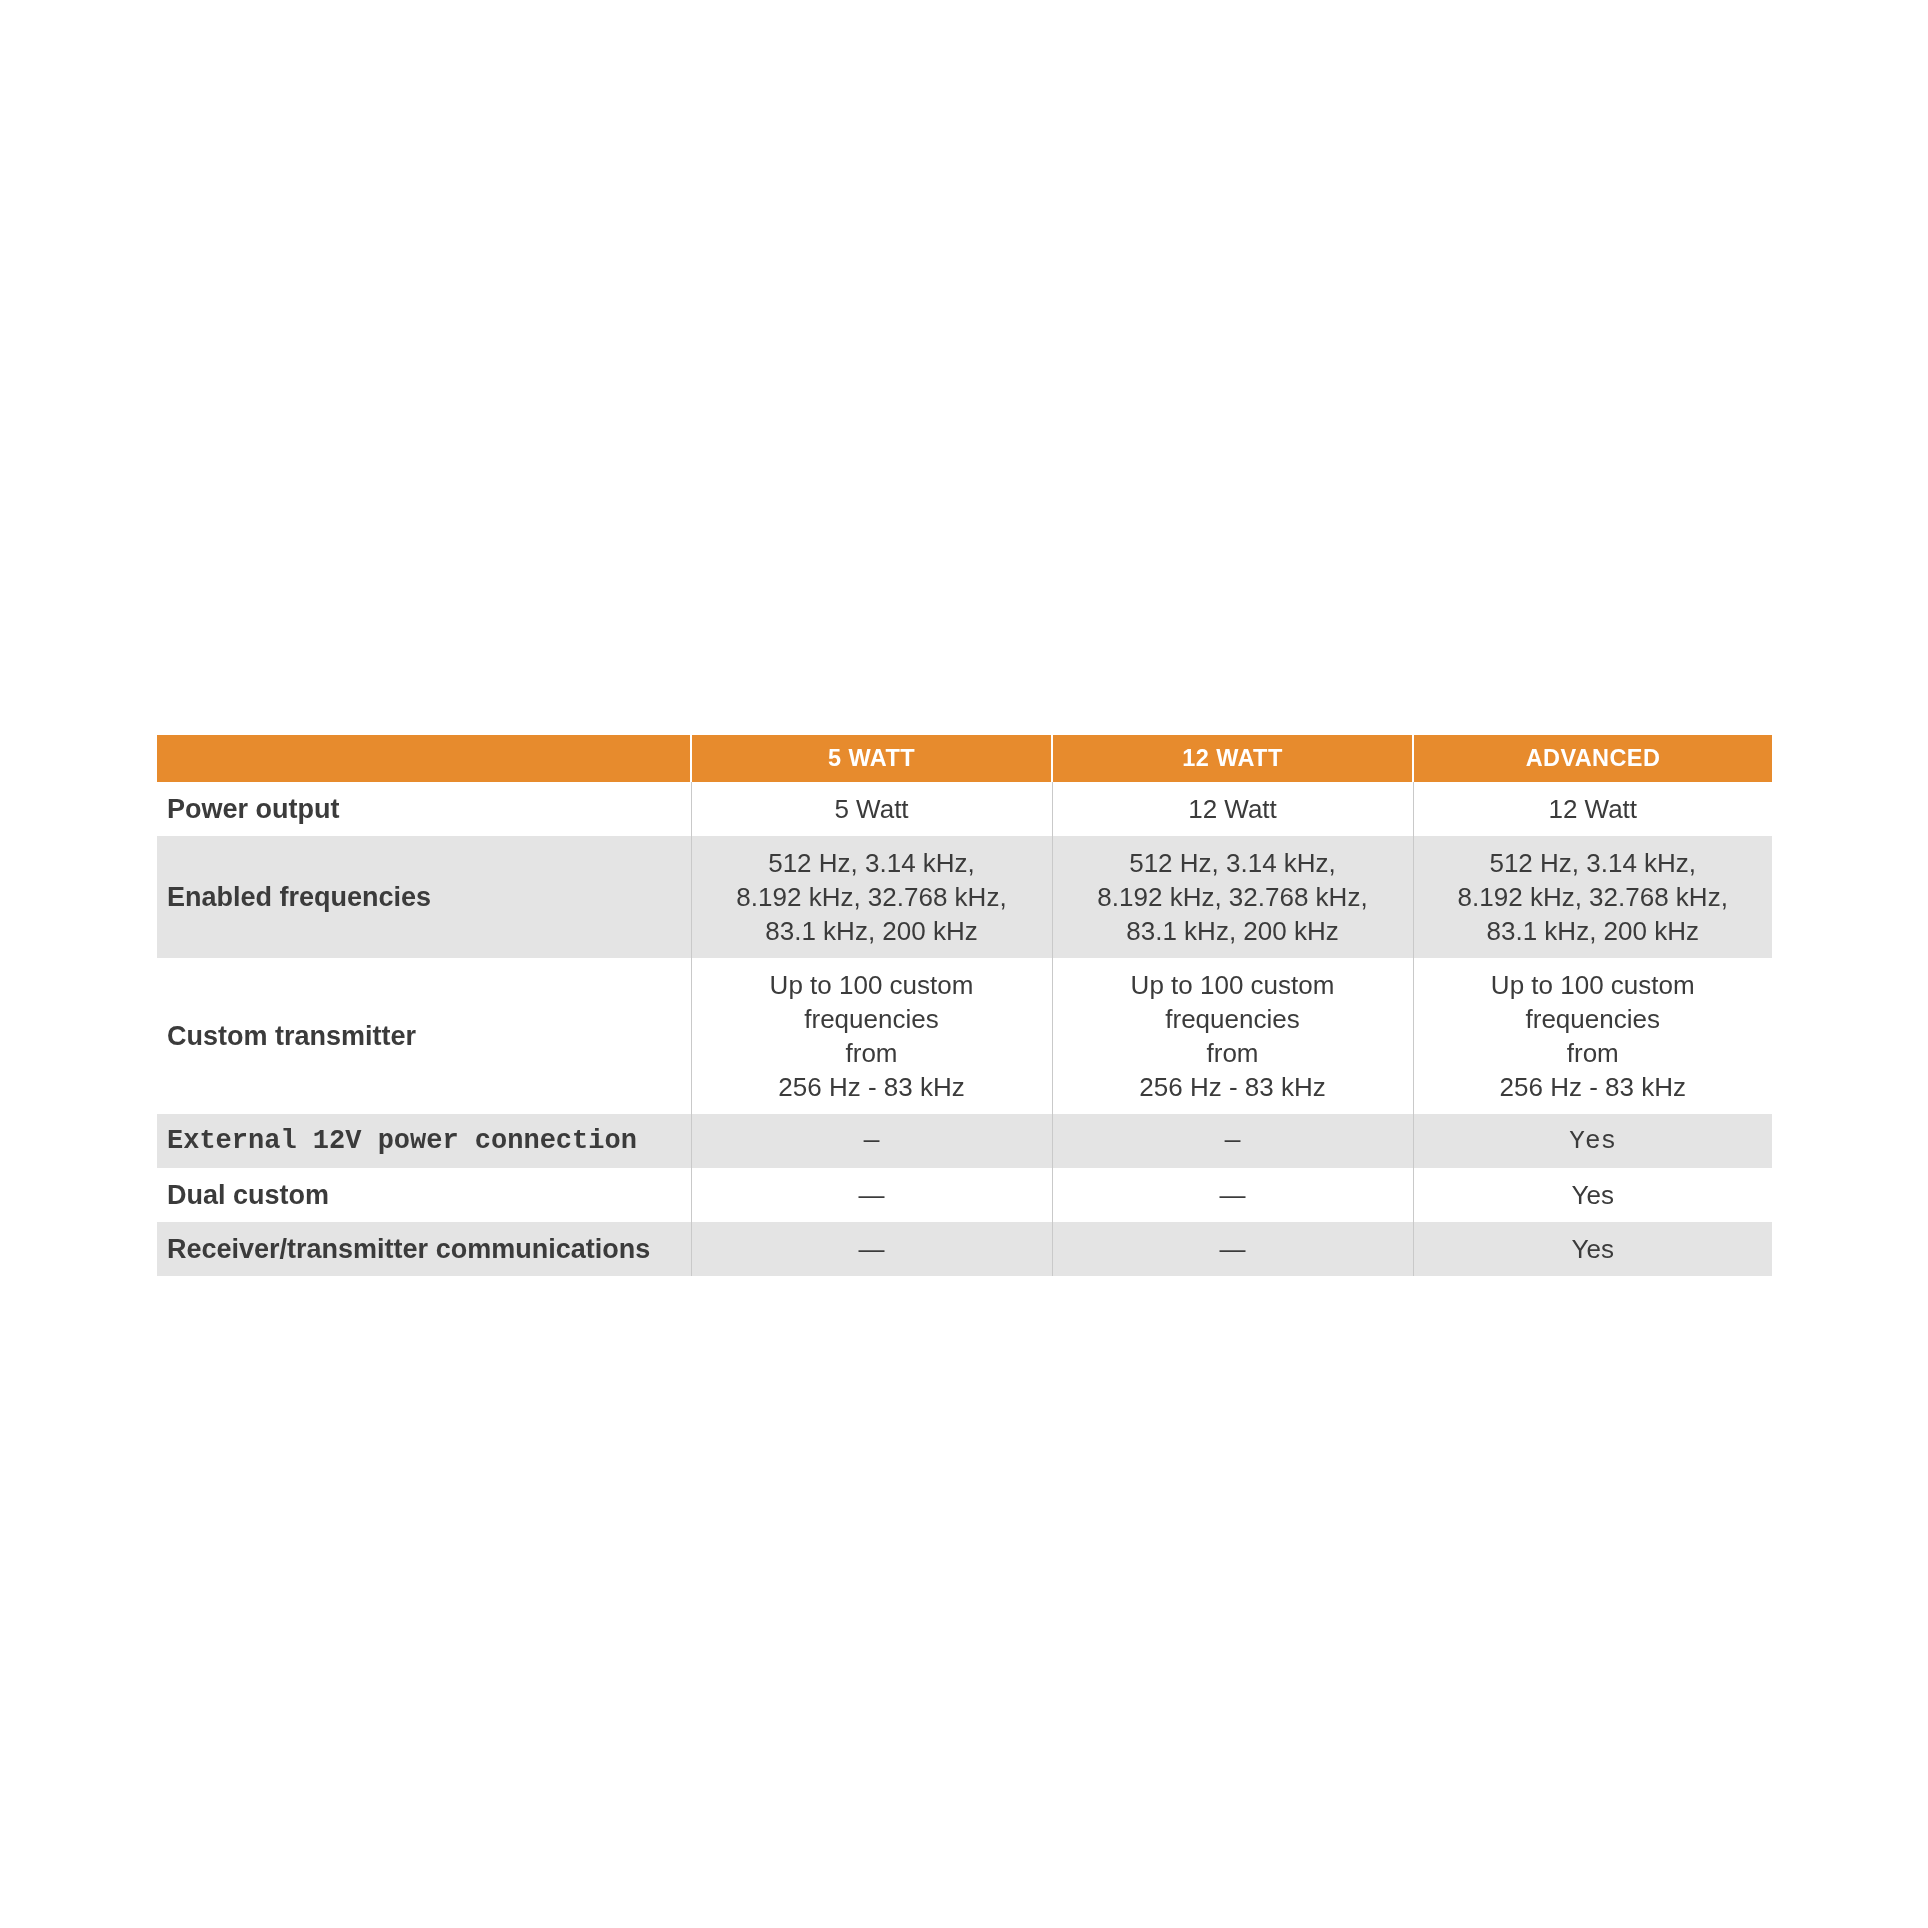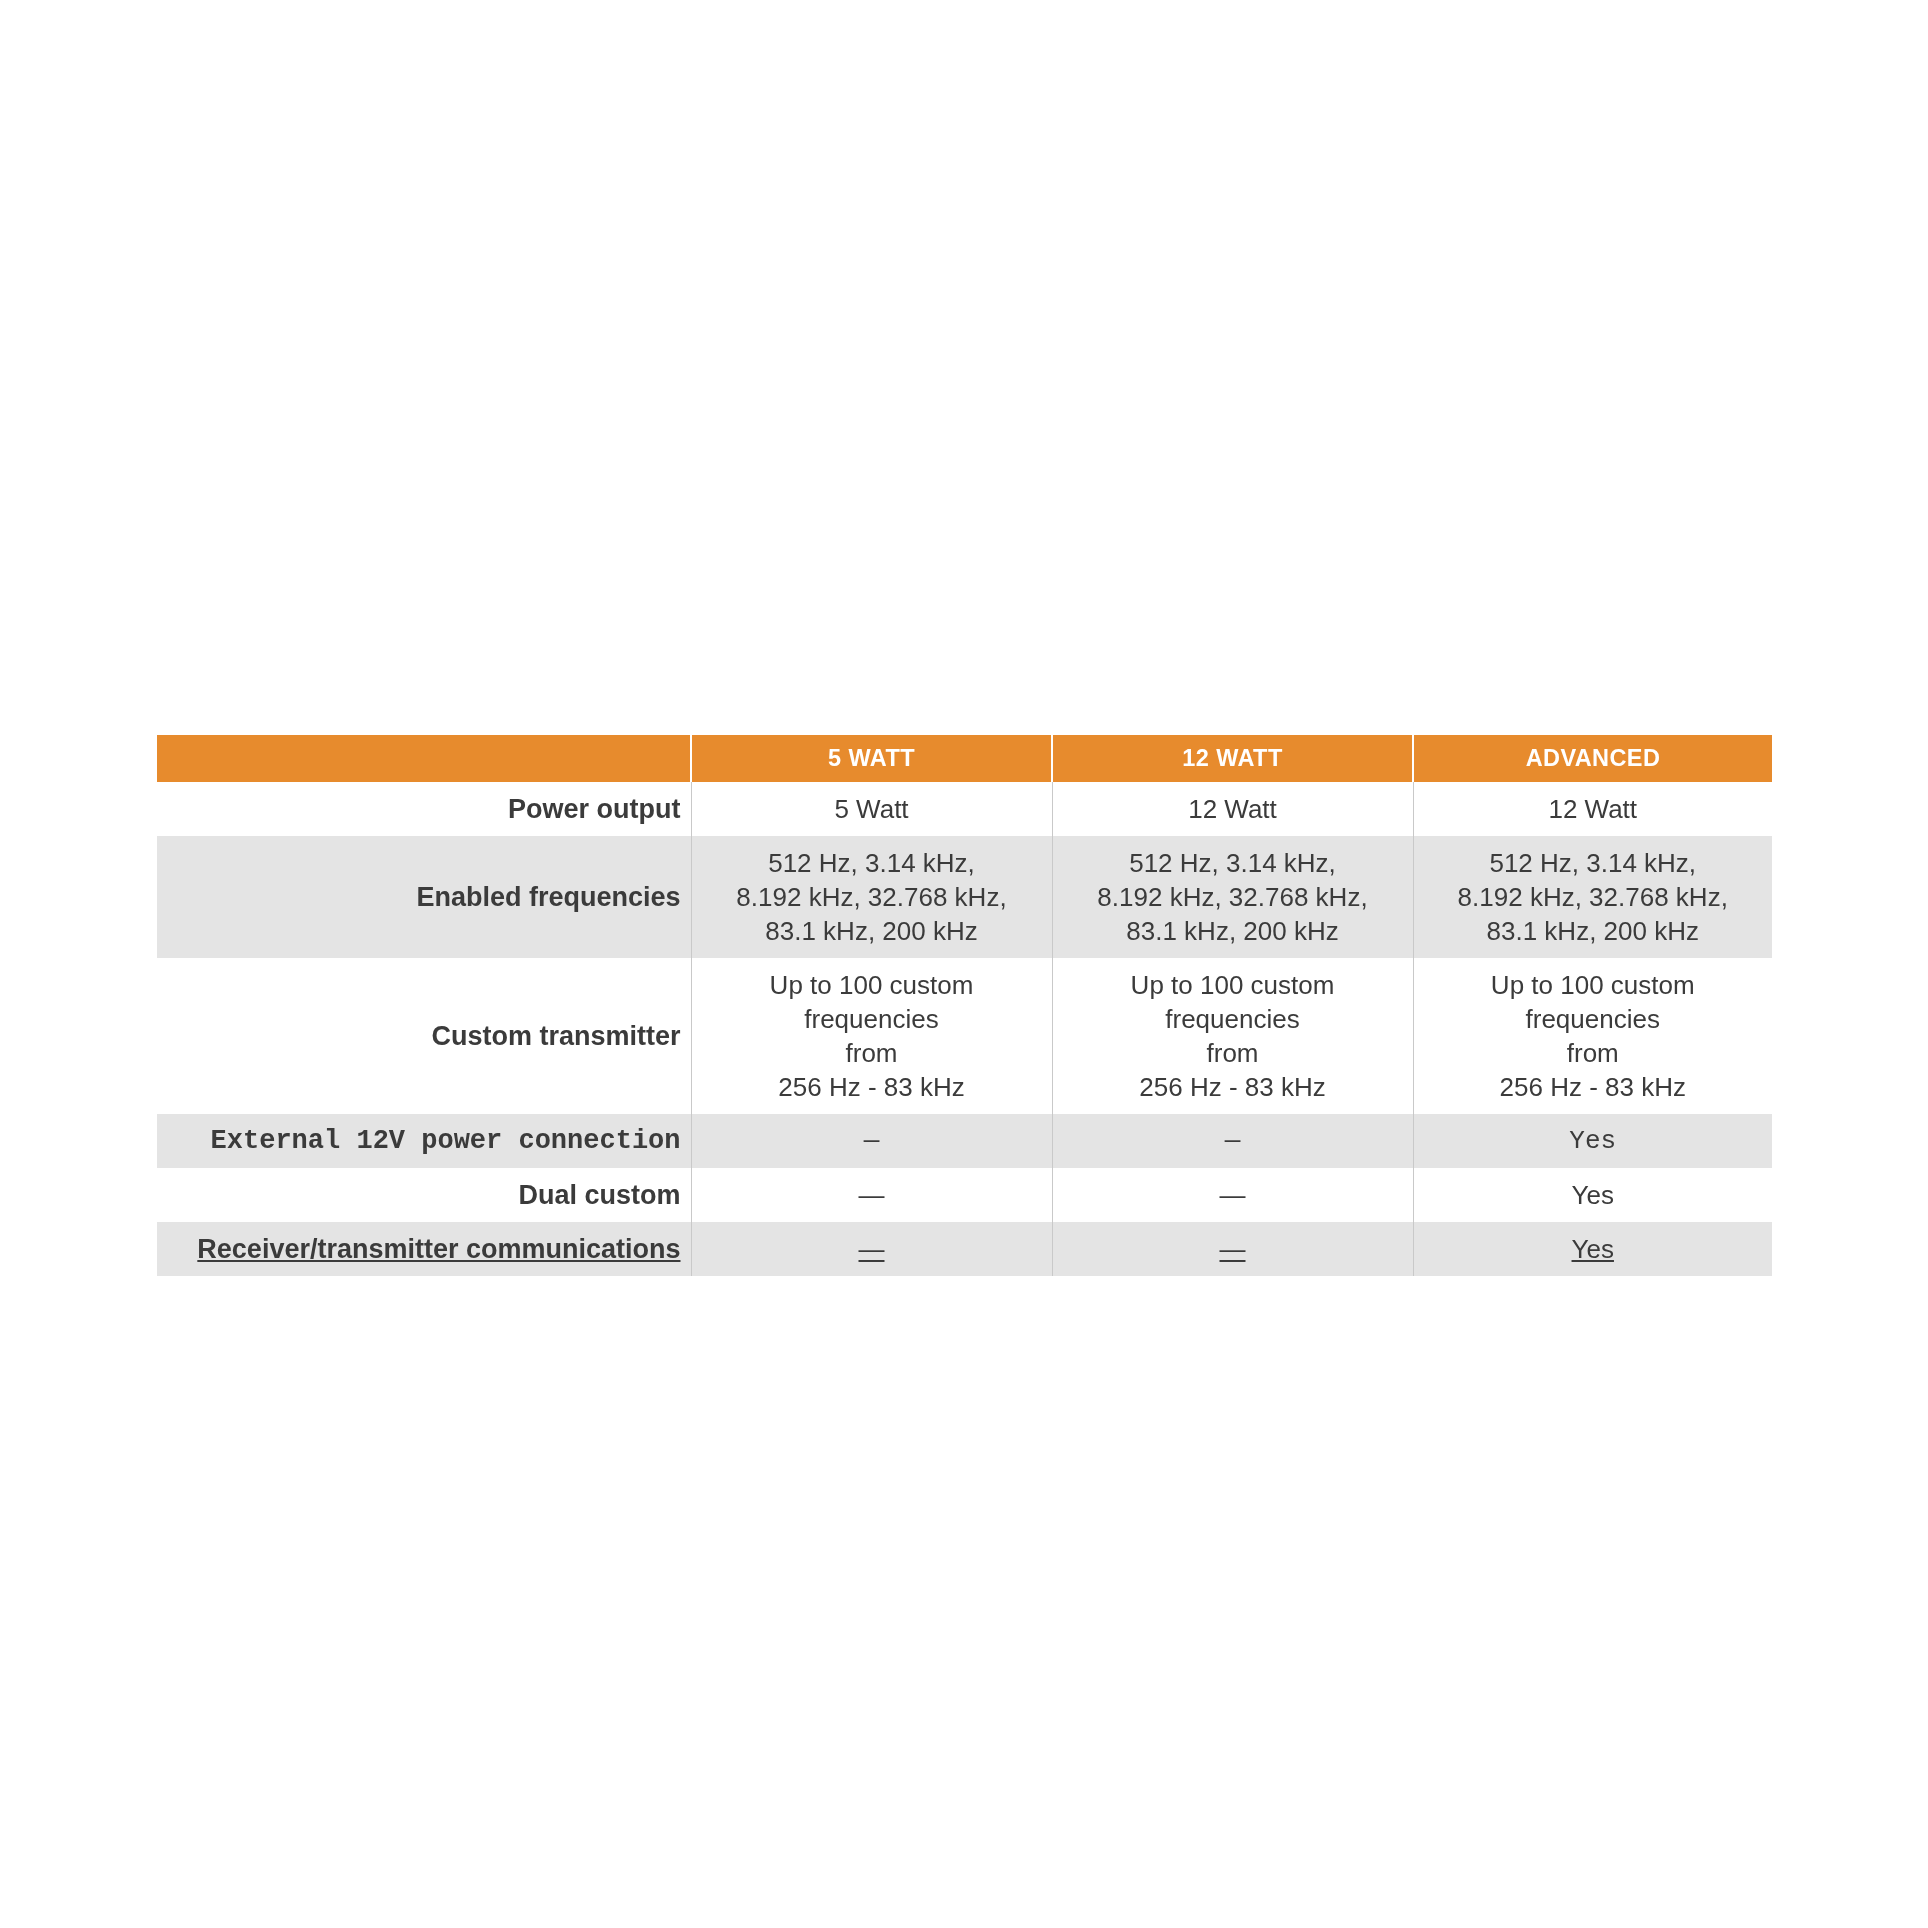--- a/index.html
+++ b/index.html
@@ -39,41 +39,41 @@
     color:var(--header-text);
     font-size:23.5px;
     font-weight:bold;
     letter-spacing:0.4px;
     text-align:center;
   }
   tr.header-row th + th{
     border-left:2.8px solid #ffffff;
   }
   td.label{
-    text-align:right;
+    text-align:left;
     padding-left:28px;
     padding-right:11.3px;
     font-weight:bold;
     font-size:27px;
   }
   td.value{
     text-align:center;
     font-size:26px;
     line-height:34px;
     white-space:pre-line;
     border-left:1.9px solid var(--divider);
     padding:3.8px 7.5px;
   }
   tr.shaded td{background:var(--row-alt-bg);}
   tr.r-power{height:46px;}
   tr.r-enabled{height:115px;}
   tr.r-custom{height:111px;}
   tr.r-ext12v{height:45px;font-family:Liberation Mono, monospace;}
   tr.r-dual{height:47px;}
-  tr.r-rxtx{height:30px;text-decoration:underline;}
+  tr.r-rxtx{height:30px;}
 </style>
 </head>
 <body>
 
 <div class="spec-table-wrap">
   <table class="spec">
     <colgroup>
       <col style="width:534px">
       <col style="width:361px">
       <col style="width:361px">

